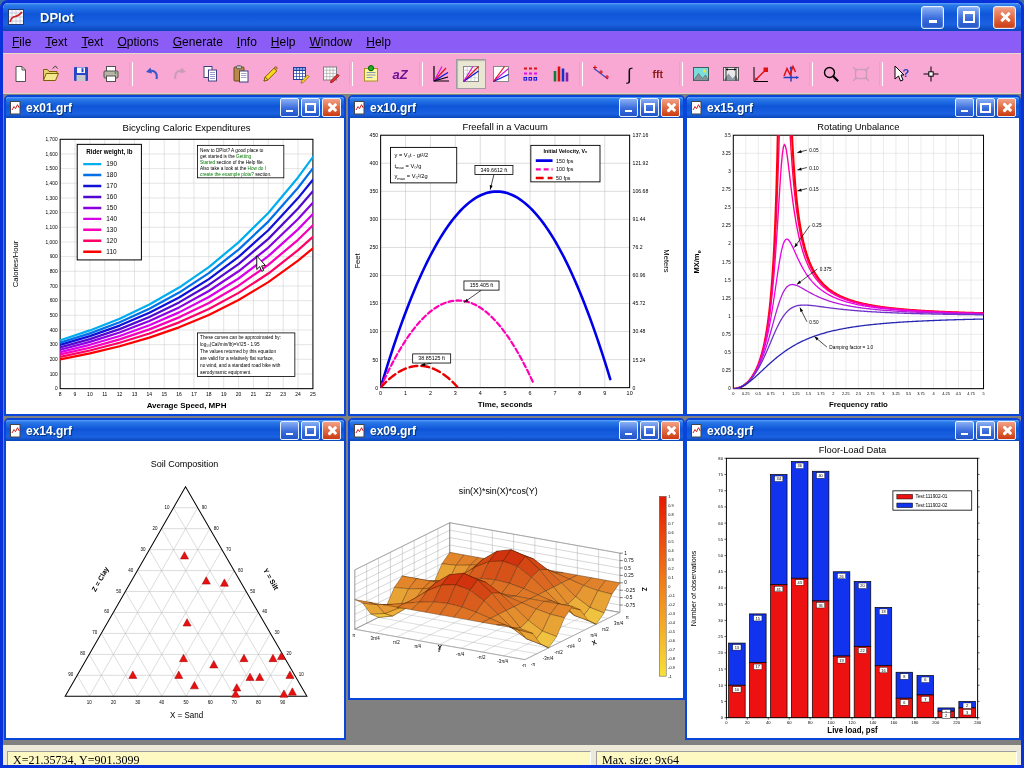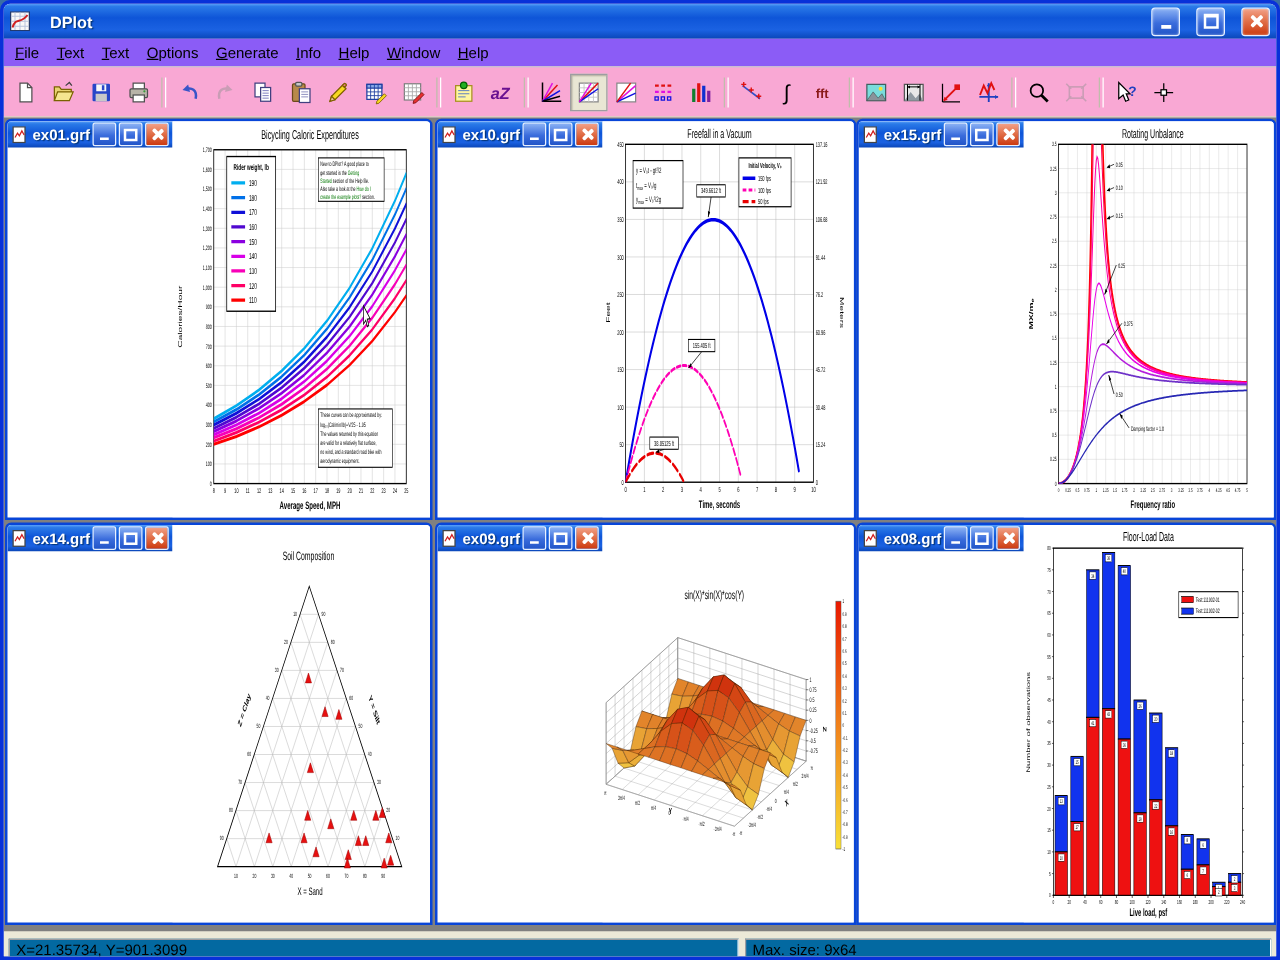--- a/index.html
+++ b/index.html
@@ -17,33 +17,33 @@
   .g-close::before{transform:rotate(45deg);}  .g-close::after{transform:rotate(-45deg);}
   .menubar{height:22px;background:#8b5cf6;display:flex;align-items:center;padding-left:2px;border-bottom:1px solid #E0DCC8;}
   .menu-item{display:inline-block;padding:3px 7px;font-size:12px;color:#000;}
   .menu-item::first-letter{text-decoration:underline;}
   .toolbar{height:35px;background:#f9a8d4;display:flex;align-items:center;padding:2px 3px;border-bottom:1px solid #D8D4C0;}
   .tool-btn{width:28px;height:28px;display:flex;align-items:center;justify-content:center;border:1px solid transparent;flex:none;}
   .tool-btn.pressed{border:1px solid #9D9DA1;background:#E9E6D4;box-shadow:inset 1px 1px 1px #B8B4A4;}
   .tool-btn.disabled{opacity:.45;filter:grayscale(.9);}
   .tool-sep{width:2px;height:24px;border-left:1px solid #C0BCAA;border-right:1px solid #FFFFFF;margin:0 3px;flex:none;}
   #mdi{position:relative;height:651px;background:#808080;overflow:hidden;}
-  .child{position:absolute;box-sizing:border-box;border:2px solid #0845D8;border-radius:5px 5px 0 0;background:#fff;display:flex;overflow:hidden;}
+  .child{position:absolute;box-sizing:border-box;border:2px solid #0845D8;border-radius:5px 5px 0 0;background:#fff;display:flex;flex-direction:column;overflow:hidden;}
   .child-tb{height:21px;flex:none;display:flex;align-items:center;padding:0 3px;
     background:linear-gradient(180deg,#5AA0F8 0%,#2A7AE8 10%,#0E55D8 45%,#1B62E2 80%,#0A46B8 100%);}
   .child-title{color:#fff;font-weight:bold;font-size:12px;flex:1;margin-left:4px;text-shadow:1px 1px 1px #00306E;white-space:nowrap;}
   .c-btn{width:17px;height:17px;margin-left:2px;border:1px solid #E8F0FF;border-radius:2px;display:flex;align-items:center;justify-content:center;flex:none;}
   .c-btn .g-min{width:7px;height:2px;margin-top:7px;}
   .c-btn .g-max{width:7px;height:6px;border-width:2px;border-top-width:2px;}
   .c-btn .g-close{width:9px;height:9px;}
   .c-btn .g-close::before,.c-btn .g-close::after{left:3.5px;top:-1px;width:2.5px;height:11px;}
   .child-body{flex:1;background:#fff;}
   svg.chart{width:100%;height:100%;display:block;}
   .statusbar{height:26px;background:#ECE9D8;display:flex;align-items:center;padding:2px 4px;gap:5px;}
-  .status-panel{height:19px;box-sizing:border-box;border:1px solid;border-color:#9D9DA1 #FFFFFF #FFFFFF #9D9DA1;font-size:12px;padding:1px 5px;display:flex;align-items:center;background:#0369a1;color:#000;}
+  .status-panel{height:19px;box-sizing:border-box;border:1px solid;border-color:#9D9DA1 #FFFFFF #FFFFFF #9D9DA1;font-size:12px;padding:1px 5px;display:flex;align-items:center;background:#fef9c3;color:#000;font-family:Liberation Serif, serif;}
   #status-left{width:584px;flex:none;}
   #status-right{flex:1;}
   svg text{font-family:"Liberation Sans",sans-serif;}
 </style>
 </head>
 <body>
 
 <div class="window">
   <div class="titlebar">
     <span style="display:flex;">
@@ -769,21 +769,21 @@
             <polygon points="243.32,228.26000000000002 239.32,235.46 247.32,235.46" fill="#E81010" stroke="#A00000" stroke-width="0.5"></polygon>
             <polygon points="252.96,228.26000000000002 248.96,235.46 256.96000000000004,235.46" fill="#E81010" stroke="#A00000" stroke-width="0.5"></polygon>
             <polygon points="283.08,226.20000000000002 279.08,233.4 287.08,233.4" fill="#E81010" stroke="#A00000" stroke-width="0.5"></polygon>
             <polygon points="230.09,238.56 226.09,245.76 234.09,245.76" fill="#E81010" stroke="#A00000" stroke-width="0.5"></polygon>
             <polygon points="228.9,244.74 224.9,251.94 232.9,251.94" fill="#E81010" stroke="#A00000" stroke-width="0.5"></polygon>
             <polygon points="277.1,244.74 273.1,251.94 281.1,251.94" fill="#E81010" stroke="#A00000" stroke-width="0.5"></polygon>
             <polygon points="285.53,242.68 281.53,249.88 289.53,249.88" fill="#E81010" stroke="#A00000" stroke-width="0.5"></polygon>
           </svg>
         </div>
       </div>
-      <div class="child" style="left: 345px; top: 324px; width: 337px; height: 322px;">
+      <div class="child" style="left: 345px; top: 324px; width: 337px; height: 282px;">
         <div class="child-tb">
           <svg width="13" height="14" viewBox="0 0 13 14">
             <rect x="1.5" y="0.5" width="9.5" height="12.5" fill="#fff" stroke="#444"></rect>
             <path d="M3 9l2-3.5 1.5 2.2 2-4 1.8 3.3" stroke="#D02020" stroke-width="1" fill="none"></path>
           </svg>
           <span class="child-title">ex09.grf</span>
           <span class="c-btn b-blue">
             <span class="g-min"></span>
           </span>
           <span class="c-btn b-blue">

